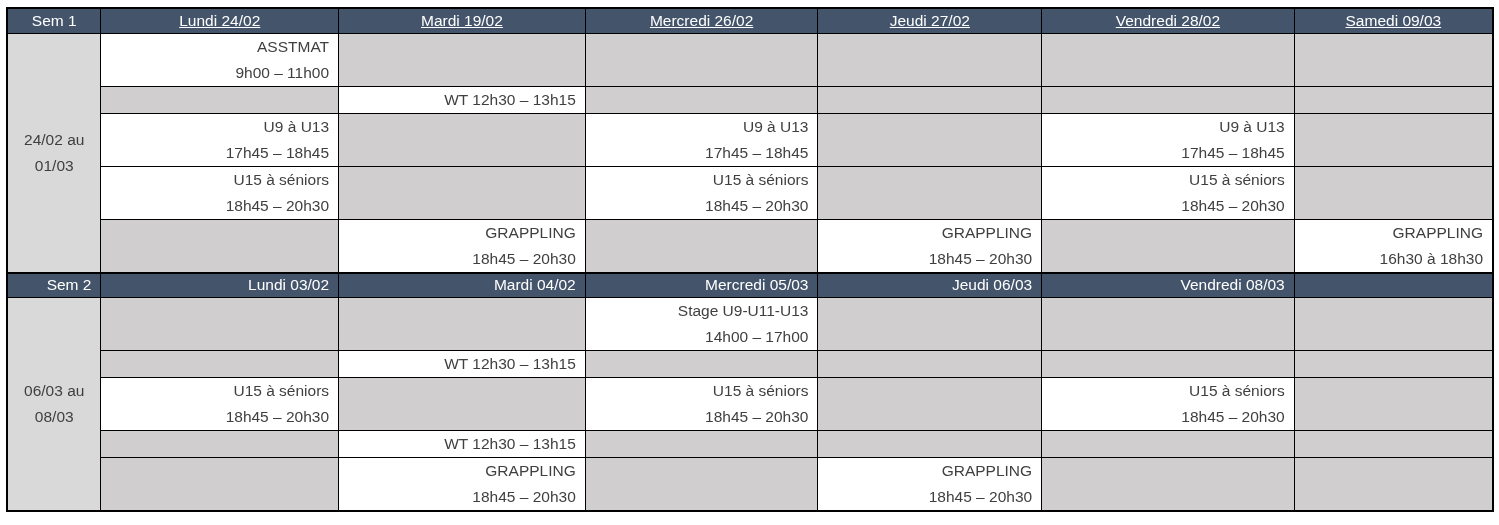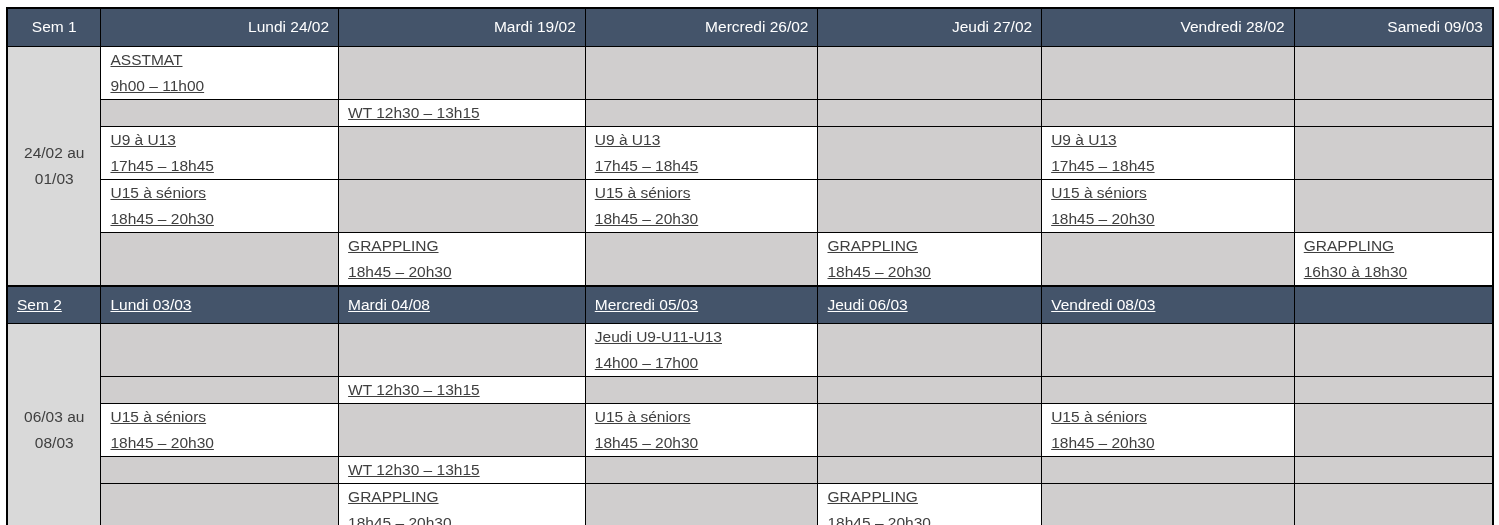--- a/index.html
+++ b/index.html
@@ -32,37 +32,37 @@
     padding: 0 9px;
     overflow: hidden;
     white-space: nowrap;
     box-sizing: border-box;
   }
   tr.header-row th {
     background: var(--header-bg, #44546A);
     color: var(--header-text, #ffffff);
     font-weight: 400;
     font-size: 15.5px;
-    height: 38px;
+    height: 25px;
     border-top-width: 2px;
   }
-  th.left   { text-align: right; }
-  th.right  { text-align: left; text-decoration: underline; }
+  th.left   { text-align: center; text-decoration: underline; }
+  th.right  { text-align: right; }
   th.center { text-align: center; }
   tr.row-tall  { height: 53px; }
   tr.row-short { height: 25px; }
   td.empty {
     background: var(--empty-cell-bg, #D0CECE);
   }
   td.event {
     background: var(--event-cell-bg, #ffffff);
+    text-align: right;
     color: var(--body-text, #3F3F3F);
     font-size: 15.5px;
     vertical-align: middle;
-    text-decoration: underline;
   }
   td.event .line { line-height: 26px; }
   td.week-label {
     background: var(--label-col-bg, #D9D9D9);
     text-align: center;
     vertical-align: middle;
     color: var(--body-text, #3F3F3F);
     font-size: 15.5px;
   }
   td.week-label div { line-height: 26px; text-align: center; }
@@ -162,36 +162,36 @@
             <div class="line">18h45 – 20h30</div>
           </td>
           <td class="empty"></td>
           <td class="event">
             <div class="line">GRAPPLING</div>
             <div class="line">16h30 à 18h30</div>
           </td>
         </tr>
         <tr class="header-row">
           <th class="sem right">Sem 2</th>
-          <th class="day right">Lundi 03/03</th>
-          <th class="day right">Mardi 04/08</th>
+          <th class="day right">Lundi 03/02</th>
+          <th class="day right">Mardi 04/02</th>
           <th class="day right">Mercredi 05/03</th>
           <th class="day right">Jeudi 06/03</th>
           <th class="day right">Vendredi 08/03</th>
           <th class="day right"></th>
         </tr>
         <tr class="row-tall">
           <td class="week-label" rowspan="5">
             <div>06/03 au</div>
             <div>08/03</div>
           </td>
           <td class="empty"></td>
           <td class="empty"></td>
           <td class="event">
-            <div class="line">Jeudi U9-U11-U13</div>
+            <div class="line">Stage U9-U11-U13</div>
             <div class="line">14h00 – 17h00</div>
           </td>
           <td class="empty"></td>
           <td class="empty"></td>
           <td class="empty"></td>
         </tr>
         <tr class="row-short">
           <td class="empty"></td>
           <td class="event">
             <div class="line">WT 12h30 – 13h15</div>

